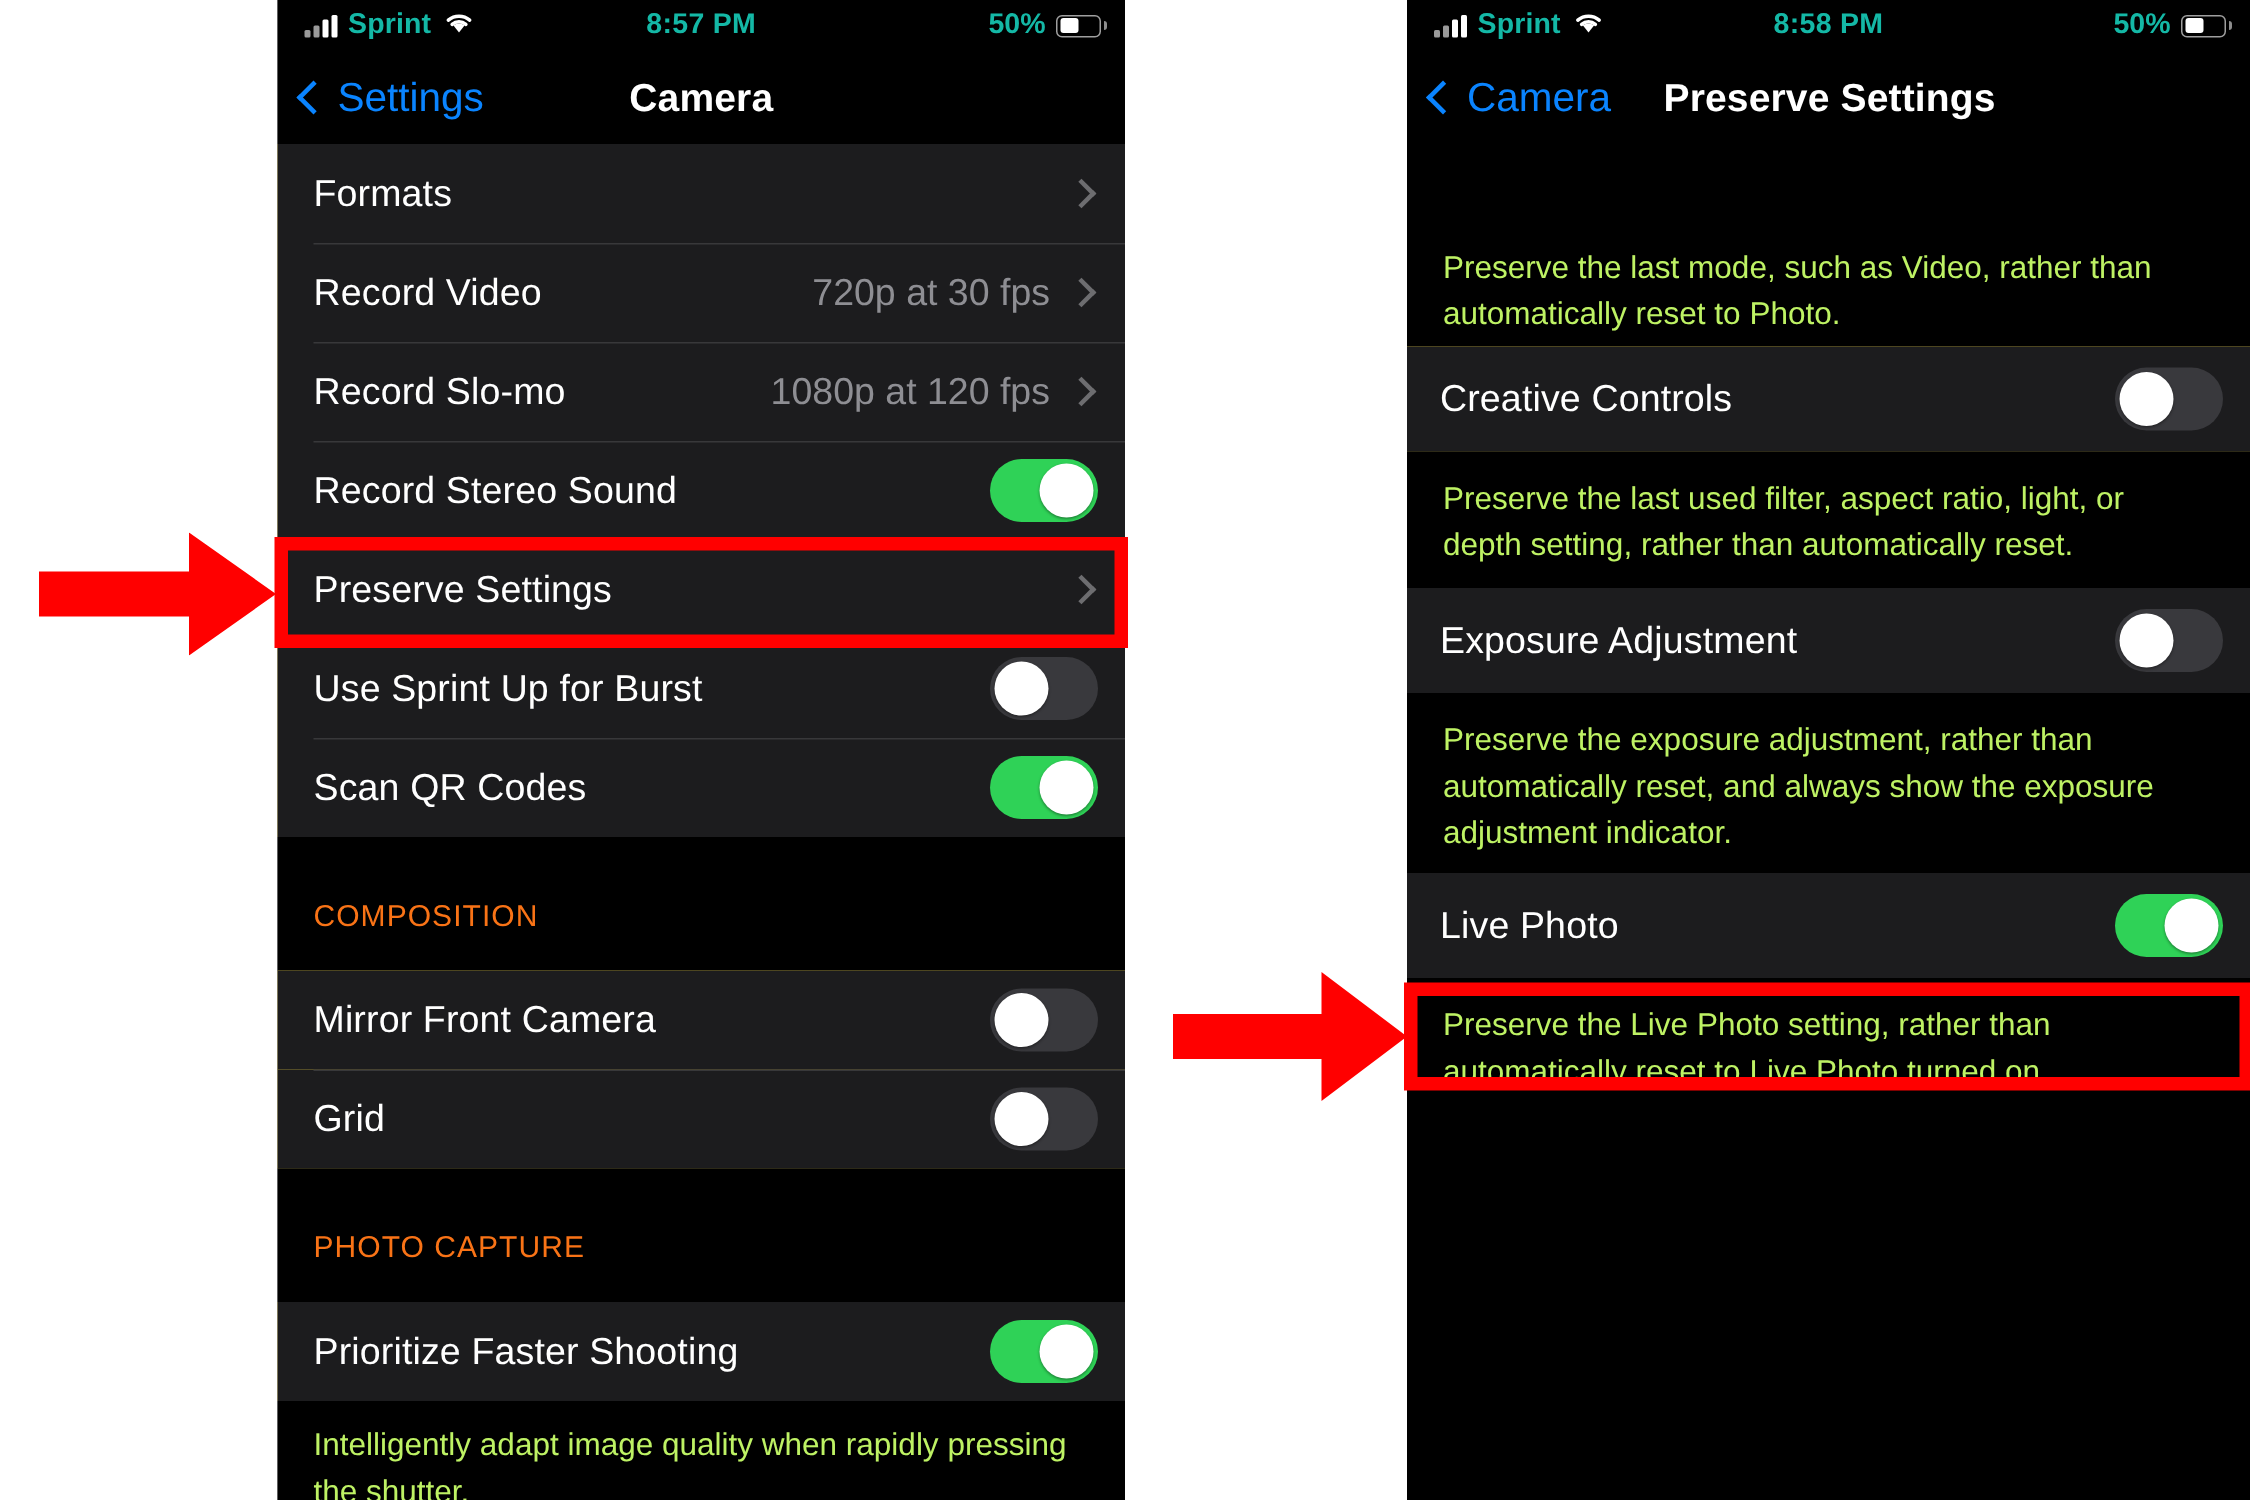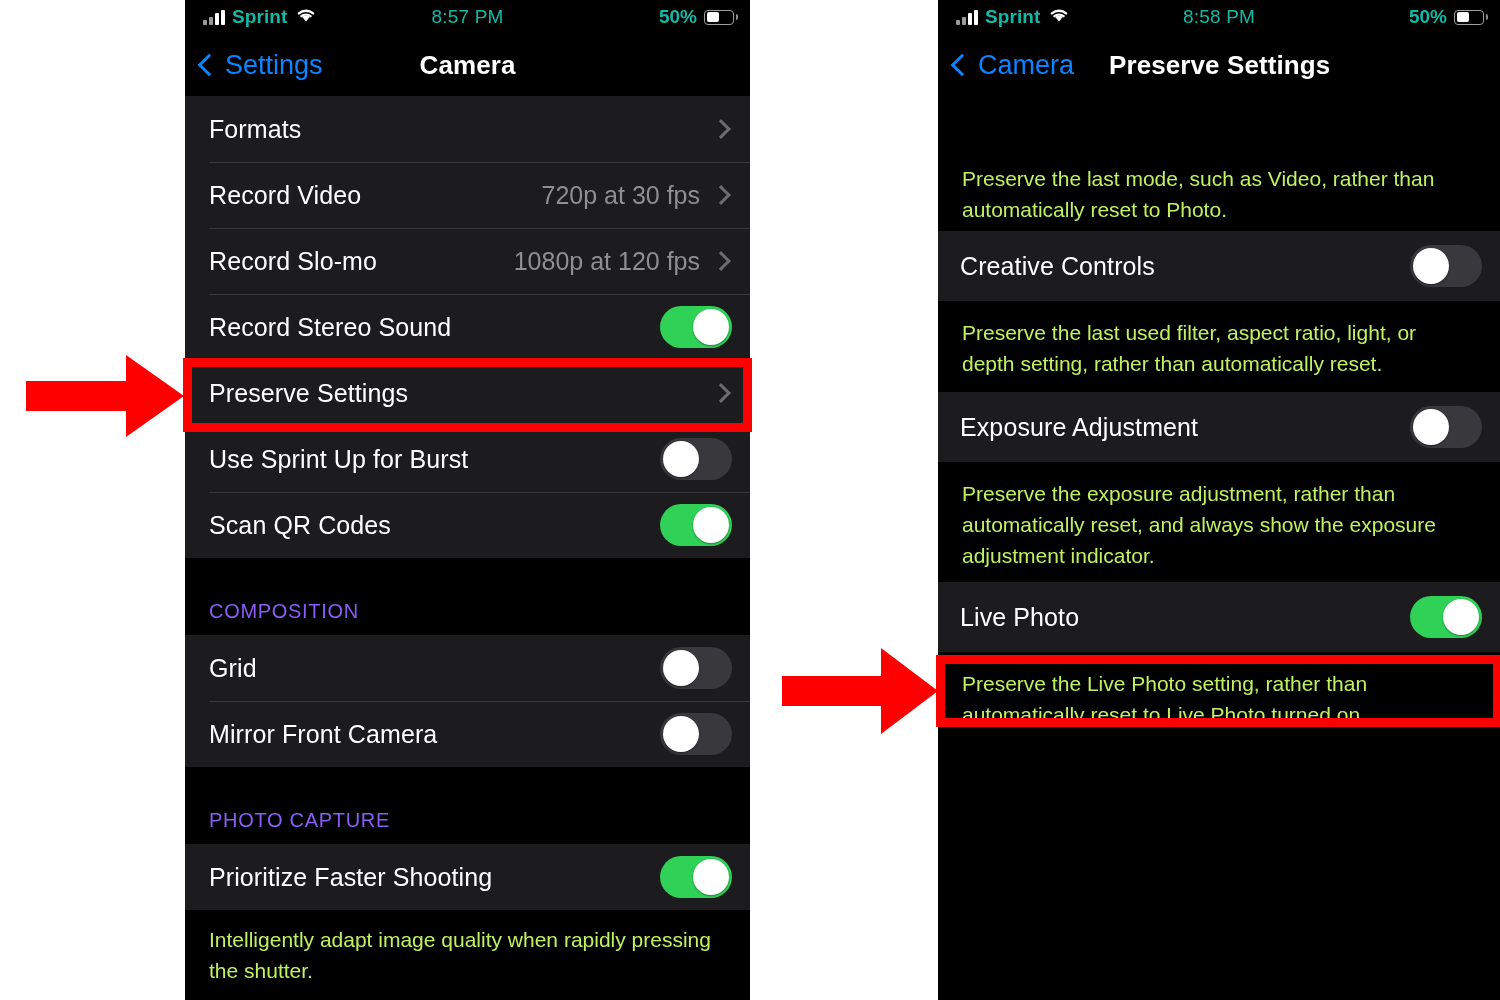--- a/index.html
+++ b/index.html
@@ -36,21 +36,21 @@
     display: flex;
     align-items: center;
   }
   .sb-left {
     position: absolute; left: 18px; top: 0; height: 34px;
     display: flex; align-items: center; gap: 7px;
   }
   .sb-center {
     position: absolute; left: 0; right: 0; top: 0; height: 34px;
     display: flex; align-items: center; justify-content: center;
-    font-weight: 400; letter-spacing: .2px;
+    font-weight: 700; letter-spacing: .2px;
   }
   .sb-right {
     position: absolute; right: 12px; top: 0; height: 34px;
     display: flex; align-items: center; gap: 7px;
     font-weight: 600;
   }
   .sb-carrier { font-weight: 600; letter-spacing: .1px; }
 
   .signal { display: flex; align-items: flex-end; gap: 2px; height: 15px; }
   .signal i { display:block; width: 4px; border-radius: 1px; background: #9a9a9a; }
@@ -135,23 +135,23 @@
     position: absolute; top: 3px; left: 3px;
     width: 36px; height: 36px; border-radius: 50%;
     background: #ffffff;
     box-shadow: 0 1px 2px rgba(0,0,0,.4);
   }
   .toggle.on .knob { left: 33px; }
 
   
   .section-gap { background: #000; }
   .section-header {
-    background: #000; color: #8b5cf6;
+    background: #000; color: #f97316;
     font-size: 20px; letter-spacing: .7px;
-    padding: 0 0 12px 24px;
+    padding: 0 0 24px 24px;
   }
   .footer-note {
     background: #000; color: #bef264;
     font-size: 21px; line-height: 31px;
     padding: 14px 30px 0 24px;
   }
   #phone-right .footer-note { padding: 16px 34px 0 24px; }
 
   
   .hl-box {
@@ -260,29 +260,29 @@
               <span class="knob"></span>
             </span>
         </span>
       </div>
     </div>
 
     <div class="section-gap" style="height:42px"></div>
     <div class="section-header">COMPOSITION</div>
     <div class="group">
       <div class="row">
+        <span class="row-label">Mirror Front Camera</span>
+        <span class="row-right">
+          <span class="toggle">
+              <span class="knob"></span>
+            </span>
+        </span>
+      </div>
+      <div class="row">
         <span class="row-label">Grid</span>
-        <span class="row-right">
-          <span class="toggle">
-              <span class="knob"></span>
-            </span>
-        </span>
-      </div>
-      <div class="row">
-        <span class="row-label">Mirror Front Camera</span>
         <span class="row-right">
           <span class="toggle">
               <span class="knob"></span>
             </span>
         </span>
       </div>
     </div>
 
     <div class="section-gap" style="height:42px"></div>
     <div class="section-header">PHOTO CAPTURE</div>

